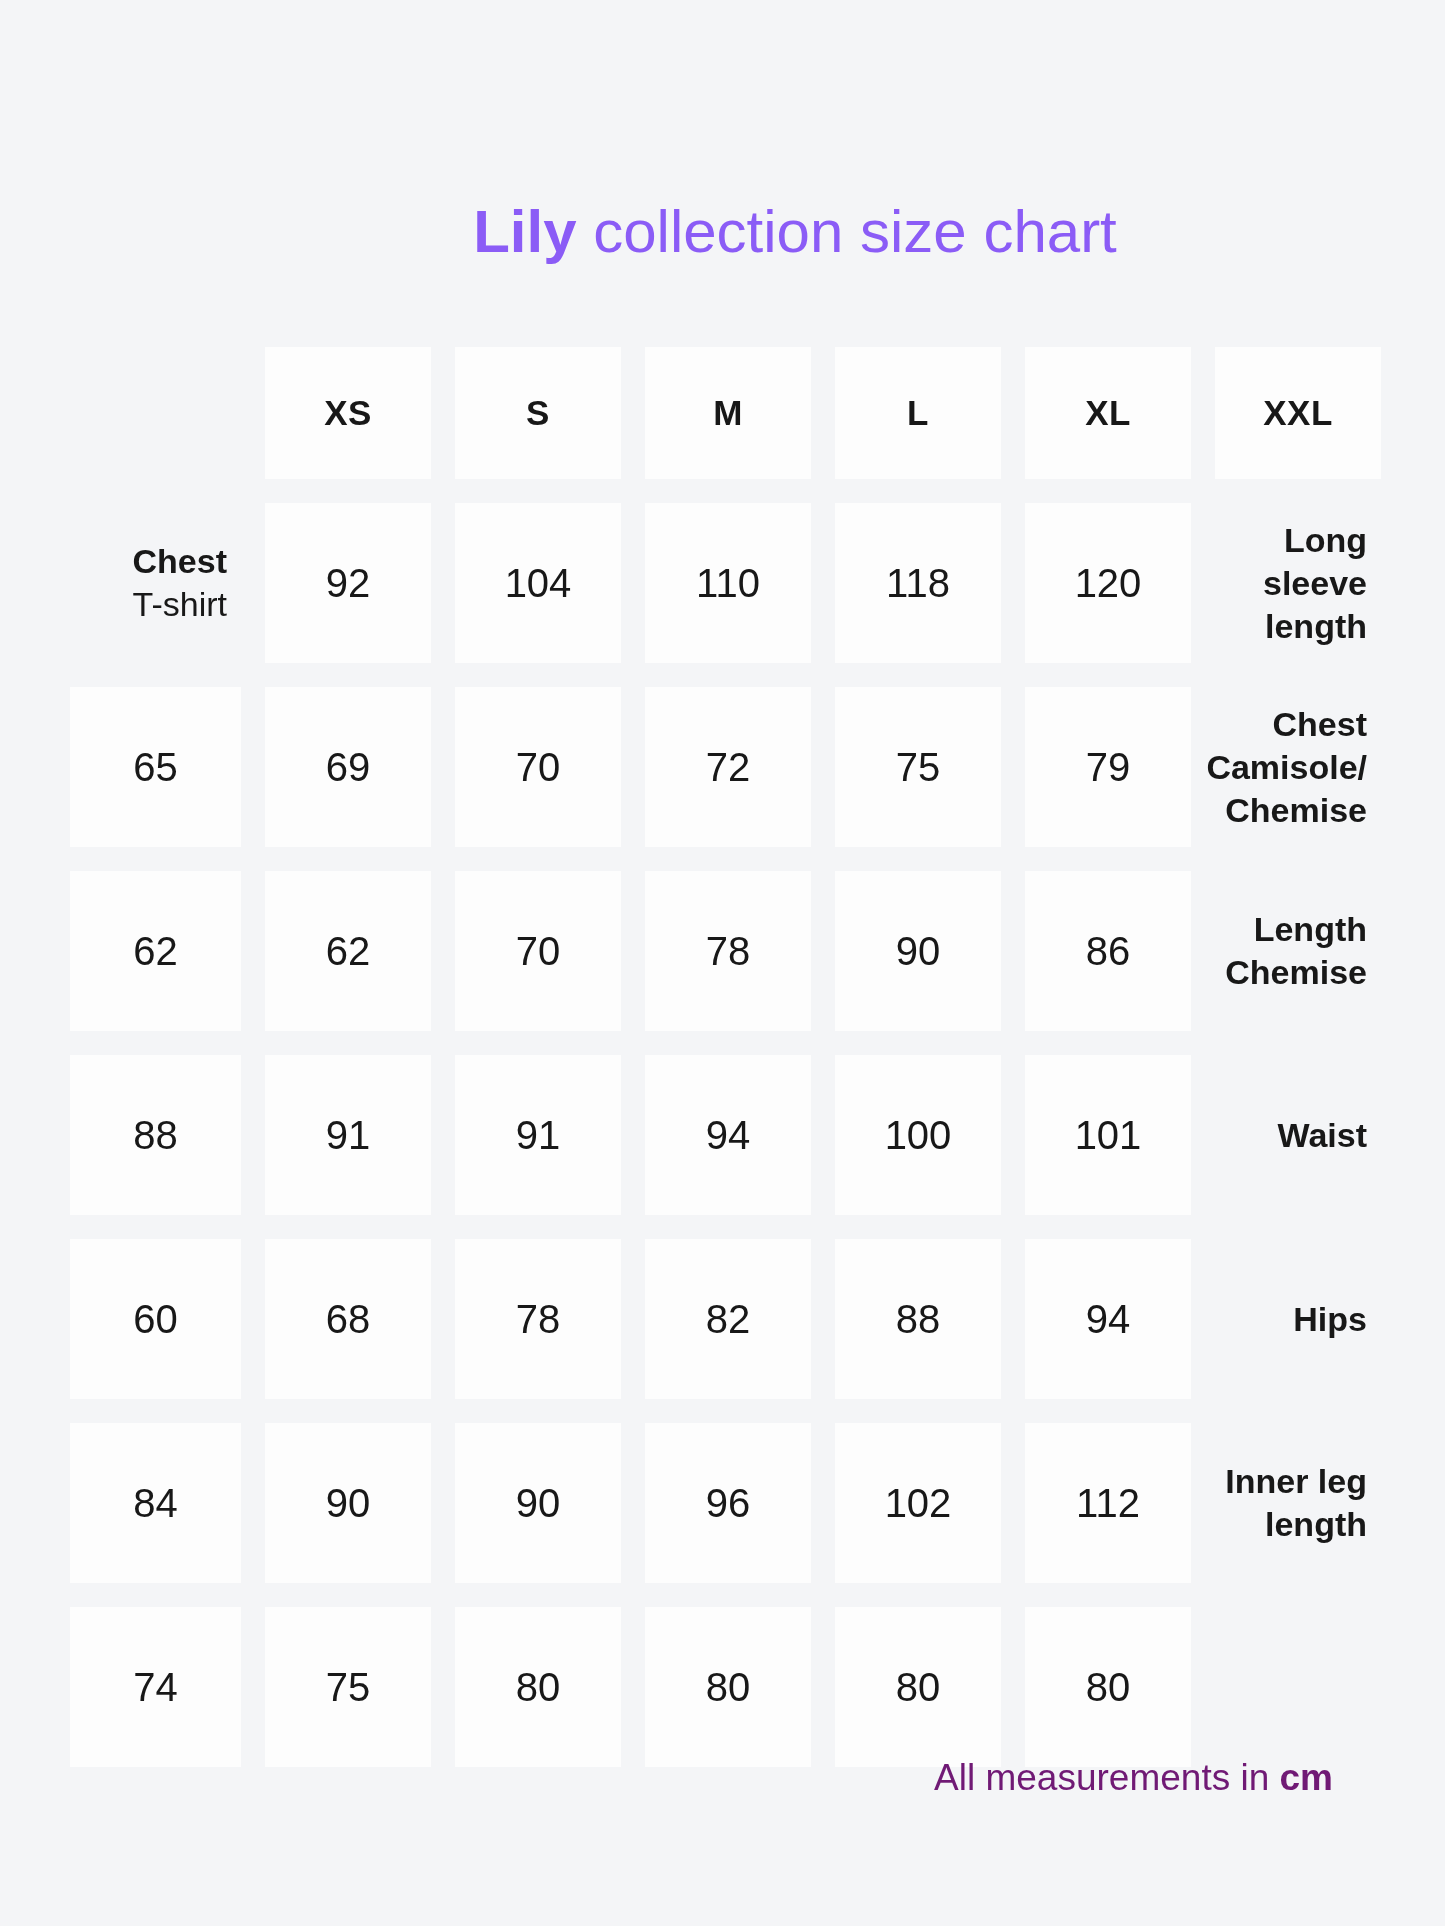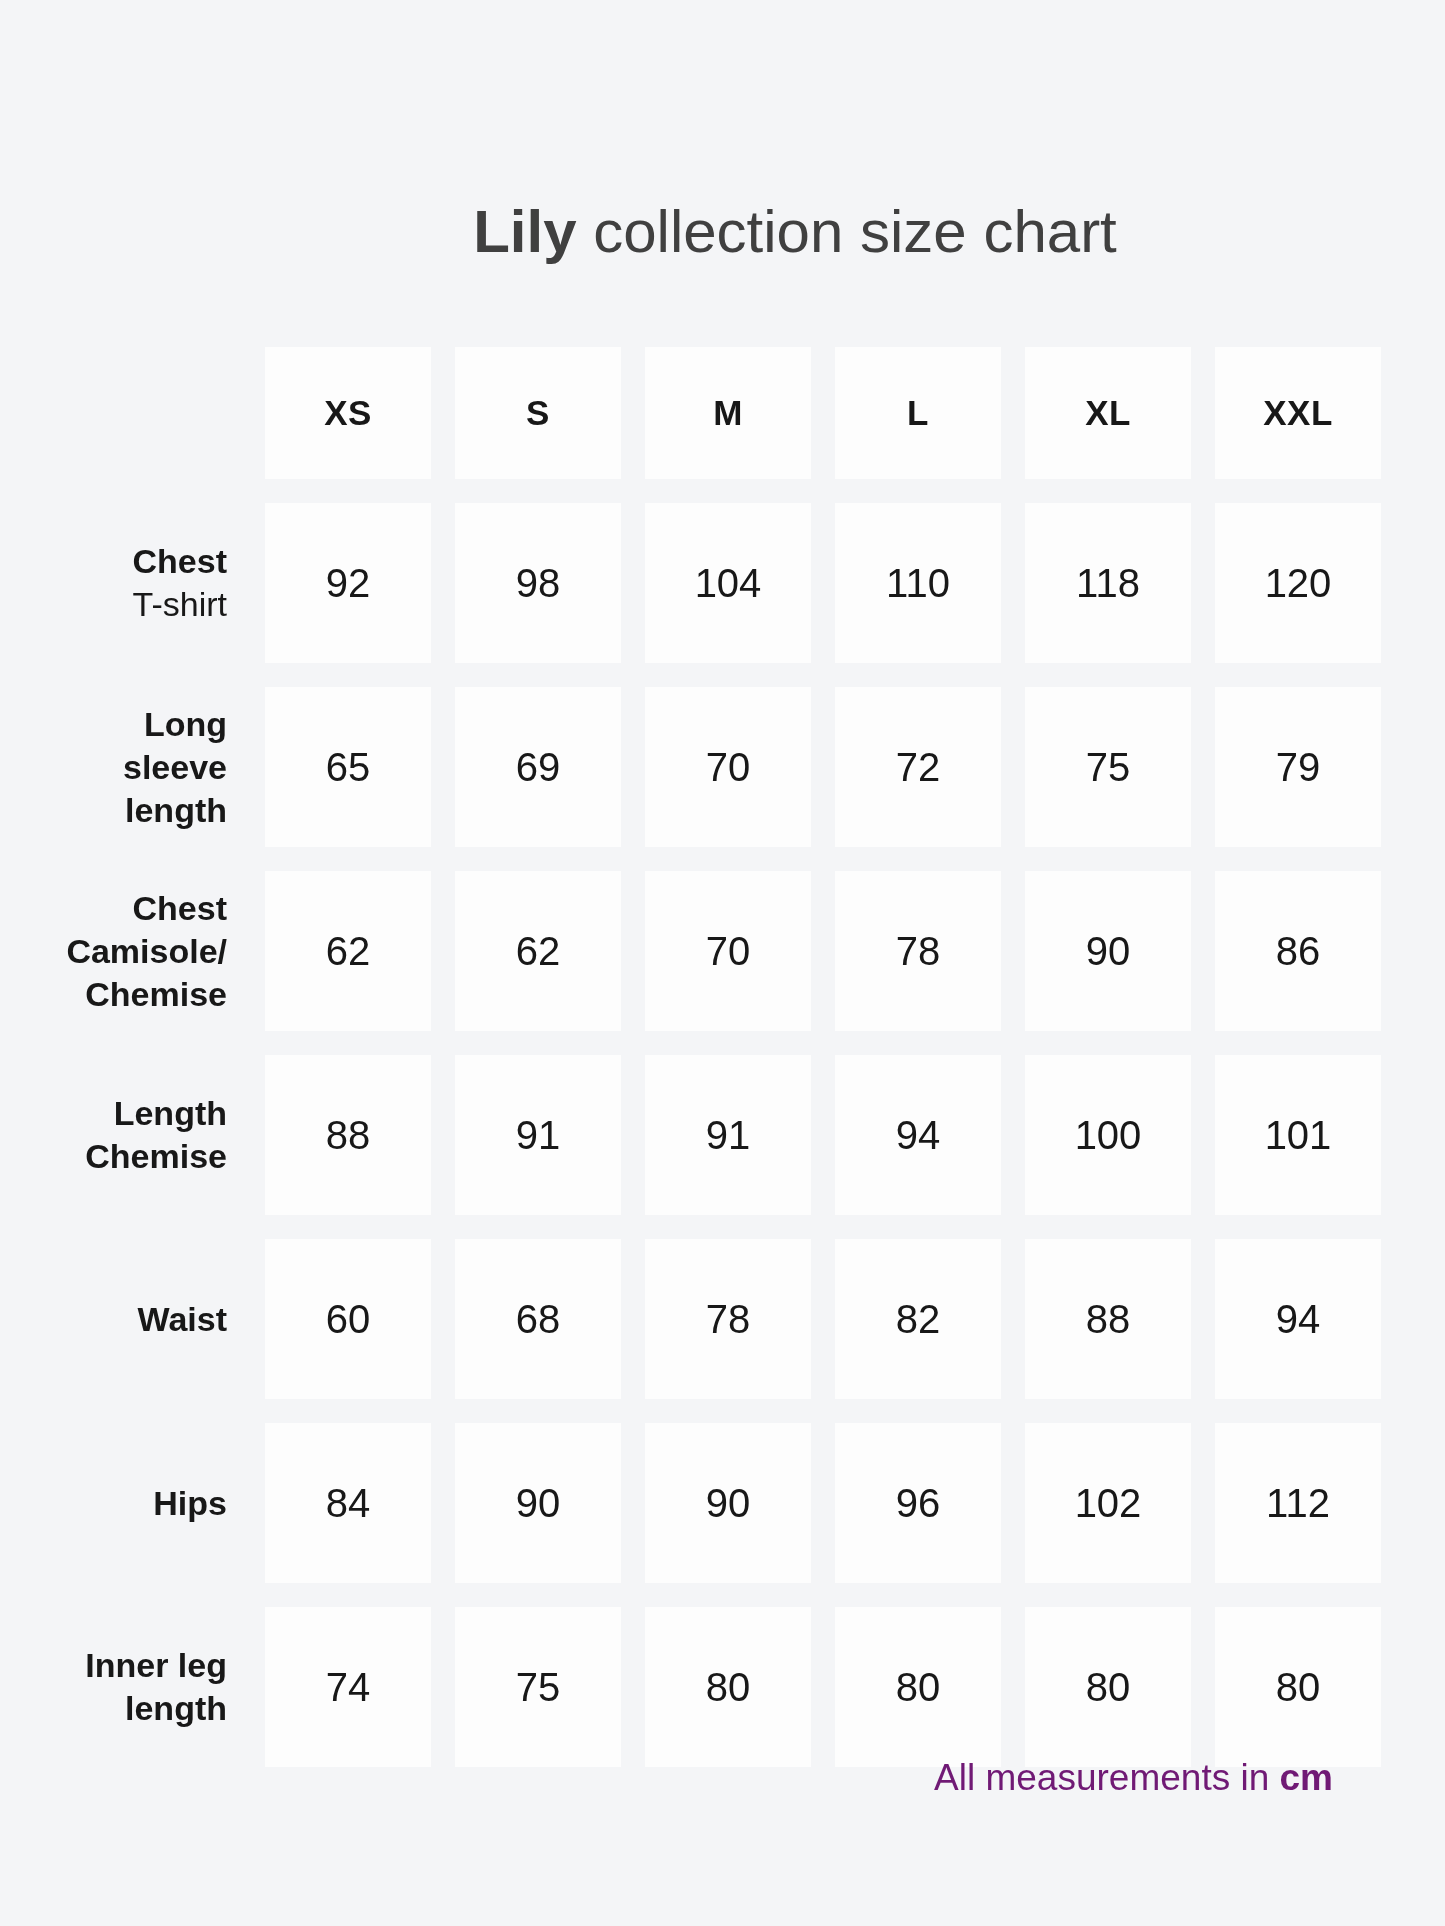--- a/index.html
+++ b/index.html
@@ -16,21 +16,21 @@
   .title {
     position: absolute;
     top: 196px;
     left: 257px;
     width: 1076px;
     margin: 0;
     text-align: center;
     font-size: 60px;
     font-weight: 400;
     line-height: 72px;
-    color: #404040;
+    color: #8b5cf6;
     white-space: nowrap;
   }
   .title b { font-weight: 700; }
 
   .grid {
     position: absolute;
     left: 70px;
     top: 347px;
     display: grid;
     grid-template-columns: 171px repeat(6, 166px);
@@ -100,21 +100,20 @@
     <div class="cell header">S</div>
     <div class="cell header">M</div>
     <div class="cell header">L</div>
     <div class="cell header">XL</div>
     <div class="cell header">XXL</div>
     <div class="rowlabel">
       <span class="lab-line bold">Chest</span>
       <span class="lab-line regular">T-shirt</span>
     </div>
     <div class="cell value">92</div>
-    <div class="cell value">98</div>
     <div class="cell value">104</div>
     <div class="cell value">110</div>
     <div class="cell value">118</div>
     <div class="cell value">120</div>
     <div class="rowlabel">
       <span class="lab-line bold">Long</span>
       <span class="lab-line bold">sleeve</span>
       <span class="lab-line bold">length</span>
     </div>
     <div class="cell value">65</div>

